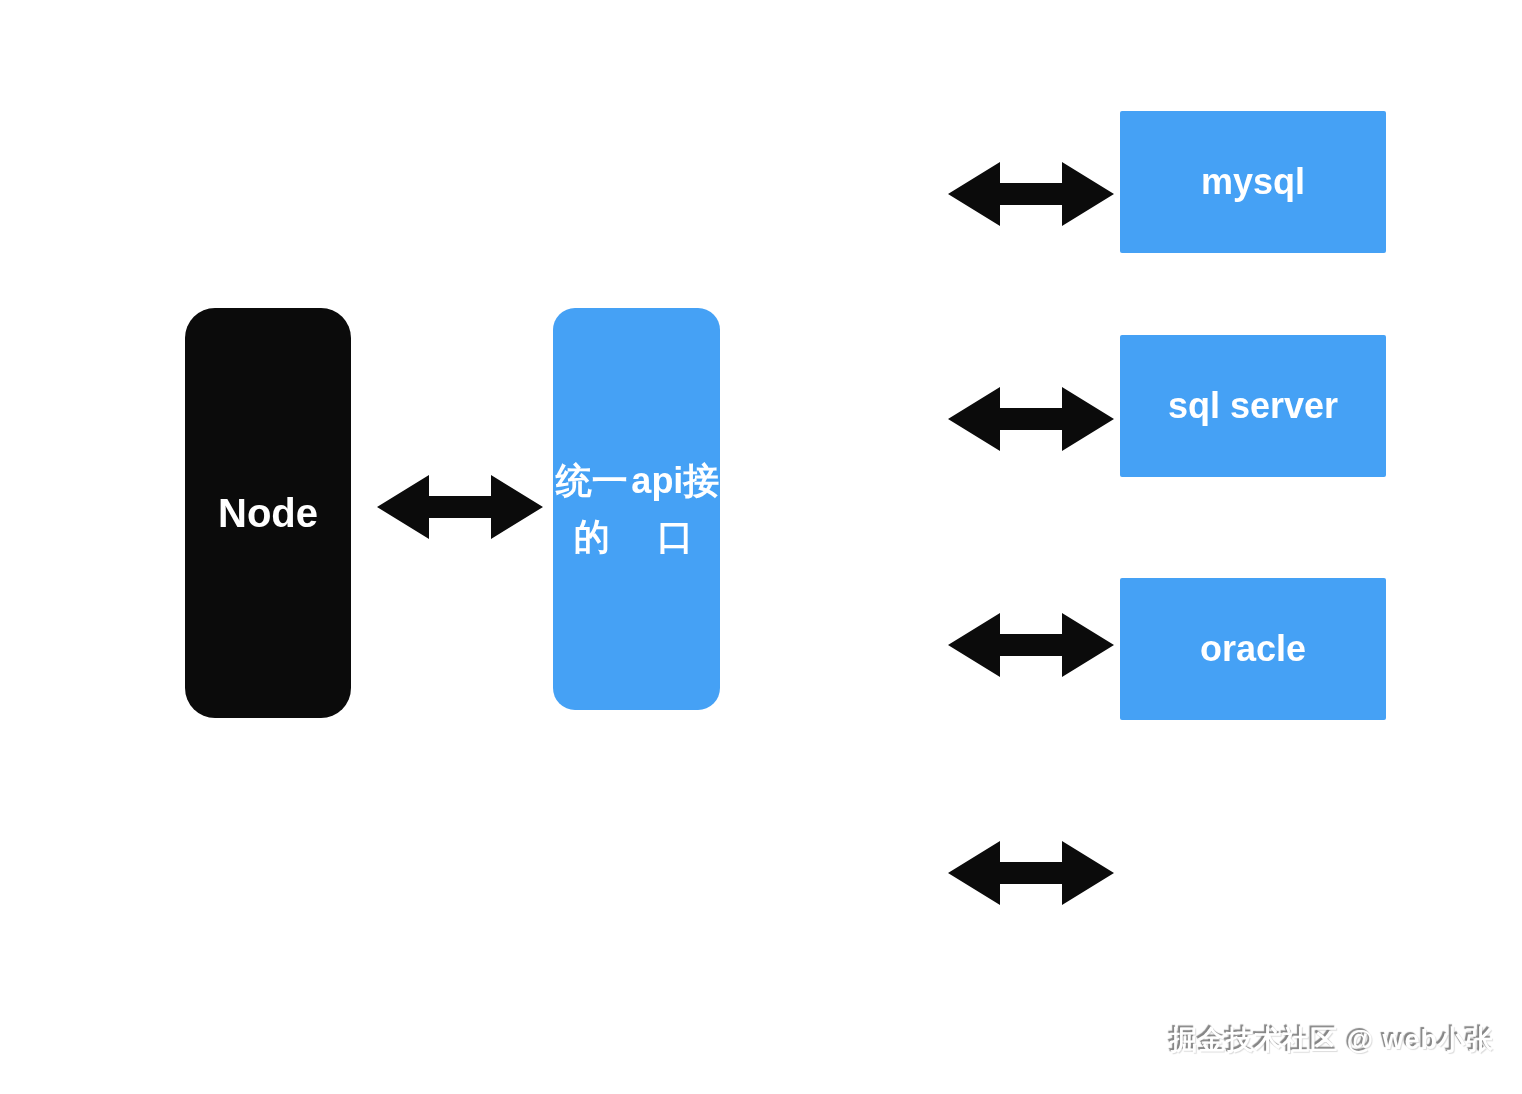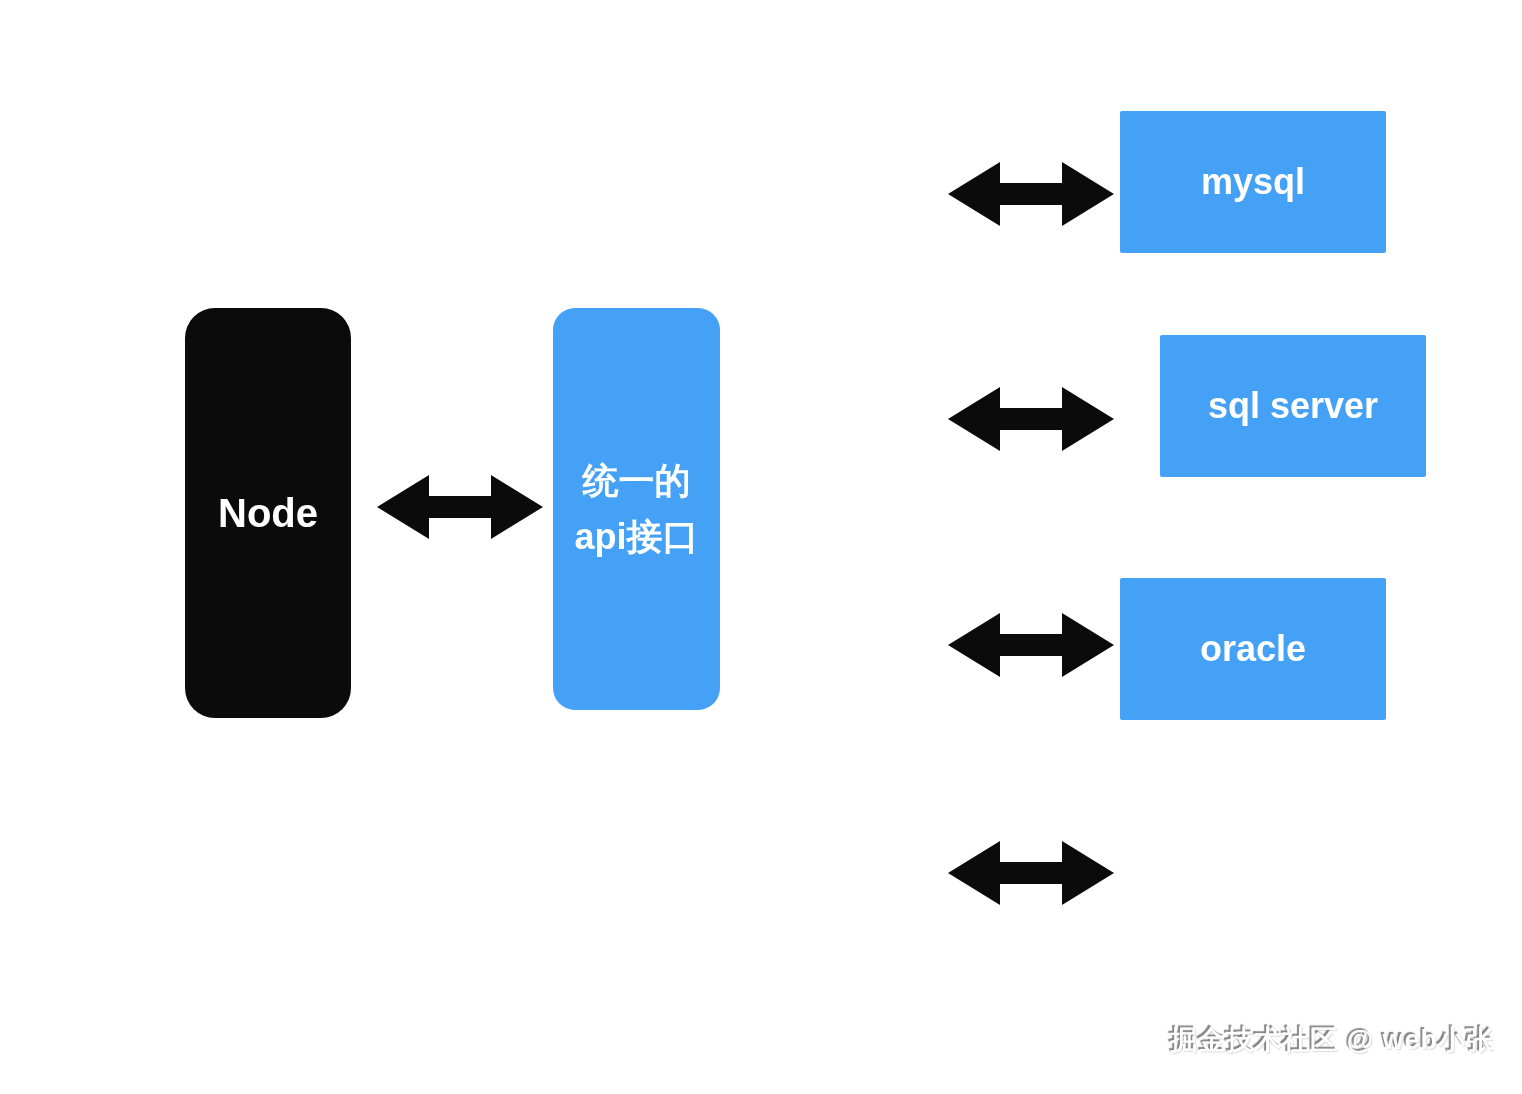--- a/index.html
+++ b/index.html
@@ -39,21 +39,21 @@
     z-index: 3;
   }
 
   .api-box {
     left: 553px; top: 308px;
     width: 167px; height: 402px;
     background: var(--blue);
     border-radius: 22px;
     font-size: 36px;
     z-index: 2;
-    flex-direction: column;
+    flex-direction: row;
     line-height: 1.55;
     justify-content: center;
   }
 
   .orm-box {
     left: 680px; top: 110px;
     width: 262px; height: 846px;
     background: var(--orange);
     border-radius: 46px;
     font-size: 40px;
@@ -62,21 +62,21 @@
 
   .db-box {
     left: 1120px;
     width: 266px; height: 142px;
     background: var(--blue);
     border-radius: 2px;
     font-size: 36px;
     z-index: 2;
   }
   .db-mysql    { top: 111px; }
-  .db-sqlserver{ top: 335px; margin-left: 40px; }
+  .db-sqlserver{ top: 335px; }
   .db-oracle   { top: 578px; }
   .db-mongodb  { top: 790px; }
 
   .db-mongodb .db-label {
     border-bottom: 2px dotted rgba(130,130,150,0.55);
     padding-bottom: 3px;
   }
 
   .arrow {
     position: absolute;

